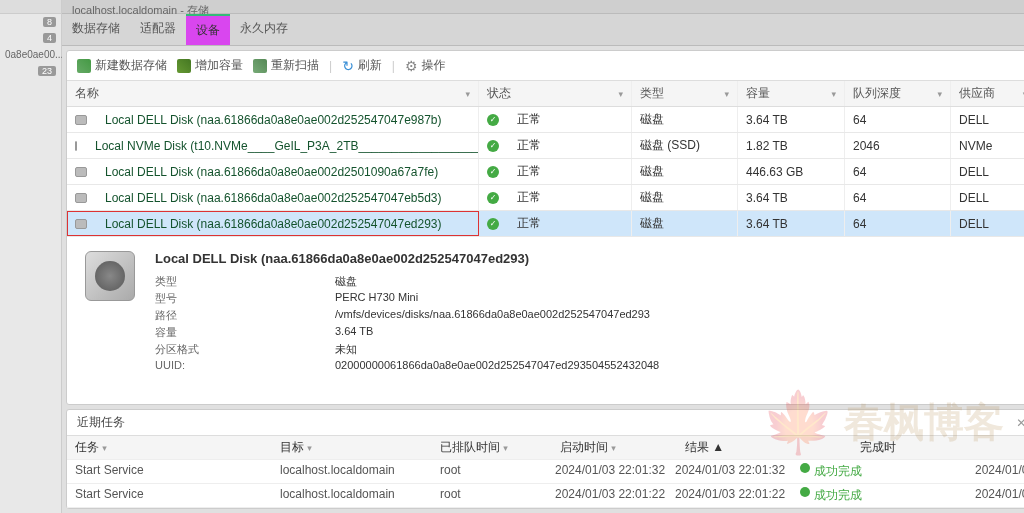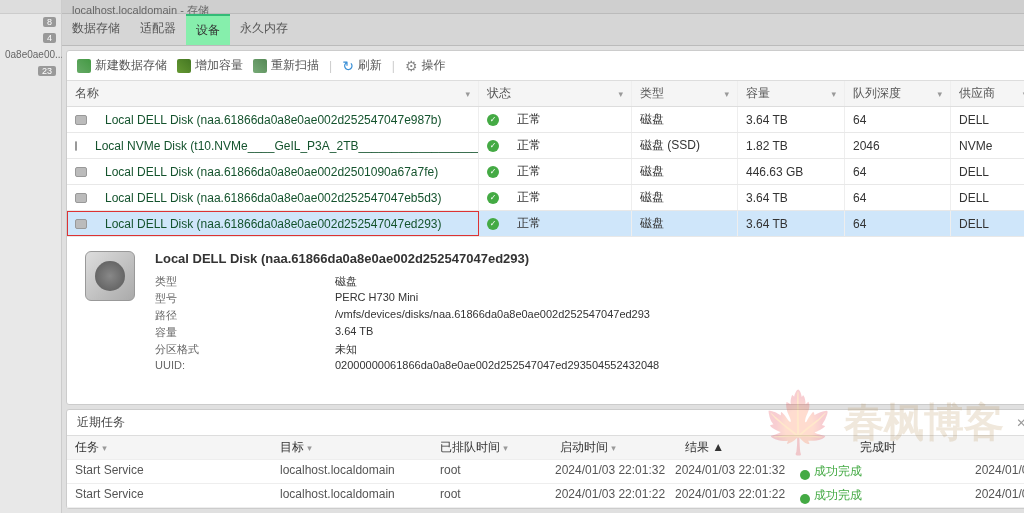--- a/index.html
+++ b/index.html
@@ -6,21 +6,21 @@
 body { font-family: "Microsoft YaHei", Arial, sans-serif; font-size: 12px; color: #333; background: #e8e8e8; width: 1024px; height: 513px; overflow: hidden; position: relative; }
 .root { display: flex; height: 100%; }
 .sidebar { width: 62px; background: #e8e8e8; border-right: 1px solid #ccc; }
 .side-title { font-size: 11px; color: #555; padding: 4px 6px; background: #ddd; border-bottom: 1px solid #ccc; height: 14px; overflow: hidden; }
 .side-item { display: flex; align-items: center; justify-content: space-between; padding: 3px 5px; font-size: 10px; color: #666; }
 .side-badge { background: #999; color: #fff; font-size: 9px; padding: 0 4px; border-radius: 2px; }
 .main { flex: 1; display: flex; flex-direction: column; background: #e0e0e0; }
 .breadcrumb { background: #cfcfcf; font-size: 11px; padding: 3px 10px; color: #666; height: 14px; border-bottom: 1px solid #bbb; }
 .tabs { display: flex; background: #d6d6d6; border-bottom: 1px solid #bbb; }
 .tab { padding: 6px 10px; font-size: 12px; color: #555; cursor: pointer; }
-.tab.active { background: #86efac; border-top: 2px solid #3b7; color: #333; font-family: Liberation Mono, monospace; }
+.tab.active { background: #d946ef; border-top: 2px solid #3b7; color: #333; font-family: Liberation Mono, monospace; }
 .content { flex: 1; background: #fff; margin: 4px; border: 1px solid #ccc; border-radius: 3px; display: flex; flex-direction: column; overflow: hidden; }
 .toolbar { display: flex; gap: 10px; padding: 6px 10px; border-bottom: 1px solid #ddd; align-items: center; flex-wrap: wrap; }
 .tbtn { display: flex; align-items: center; gap: 4px; color: #555; cursor: pointer; font-size: 12px; }
 .tbtn .ic { width: 14px; height: 14px; display: inline-block; }
 .ic-store { background: linear-gradient(45deg, #6a6, #494); border-radius: 2px; }
 .ic-expand { background: linear-gradient(45deg, #693, #472); border-radius: 2px; }
 .ic-rescan { background: linear-gradient(45deg, #7a7, #585); border-radius: 2px; }
 .ic-refresh { color: #3a8fd6; font-size: 14px; }
 .ic-gear { color: #888; font-size: 14px; }
 .tsep { color: #ccc; }
@@ -55,21 +55,21 @@
 .thead { background: #f5f5f5; }
 .tcell { padding: 3px 8px; overflow: hidden; white-space: nowrap; }
 .tc-task { flex: 0 0 205px; }
 .tc-target { flex: 0 0 160px; }
 .tc-init { flex: 0 0 115px; }
 .tc-queue { flex: 0 0 120px; }
 .tc-start { flex: 0 0 125px; }
 .tc-result { flex: 0 0 175px; }
 .tc-comp { flex: 1; }
 .trow .tcell { color: #555; }
-.result-ok { color: #4a4; display: flex; align-items: flex-end; gap: 4px; }
+.result-ok { color: #4a4; display: flex; align-items: flex-start; gap: 4px; }
 .result-ok .okic { width: 10px; height: 10px; background: #4a4; border-radius: 50%; }
 .watermark { position: absolute; right: 20px; bottom: 55px; font-size: 40px; color: rgba(180, 140, 80, 0.2); font-weight: bold; pointer-events: none; display: flex; align-items: center; gap: 8px; }
 .leaf { font-size: 60px; }
 </style>
 </head>
 <body>
 
 <div class="root">
   <div class="sidebar">
     <div class="side-title"></div>

